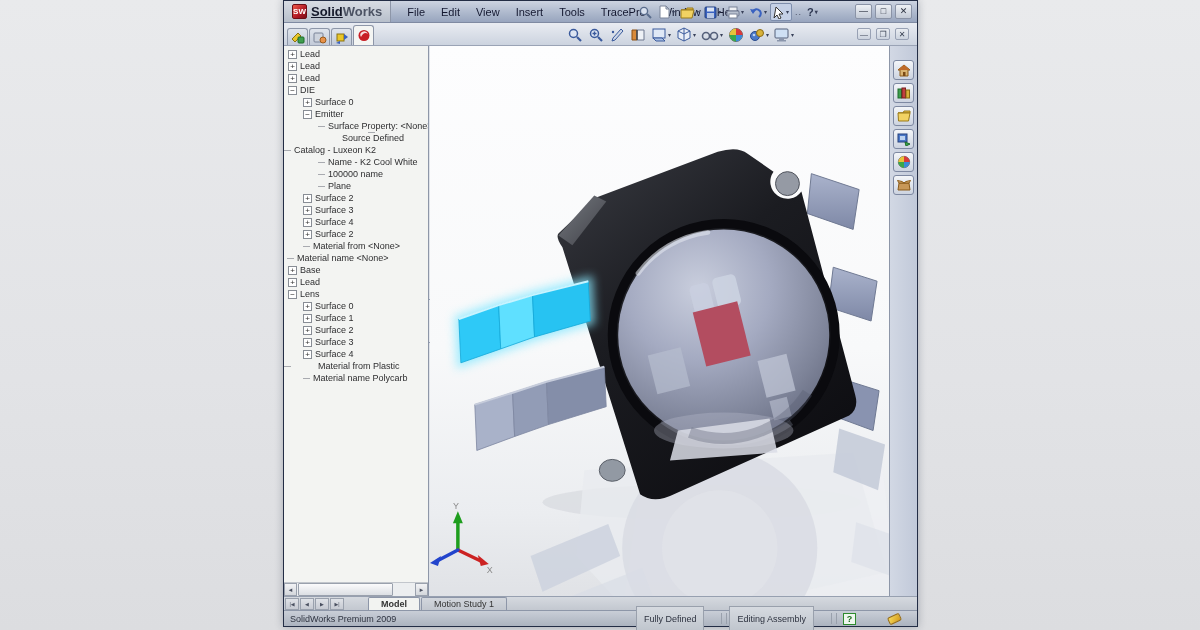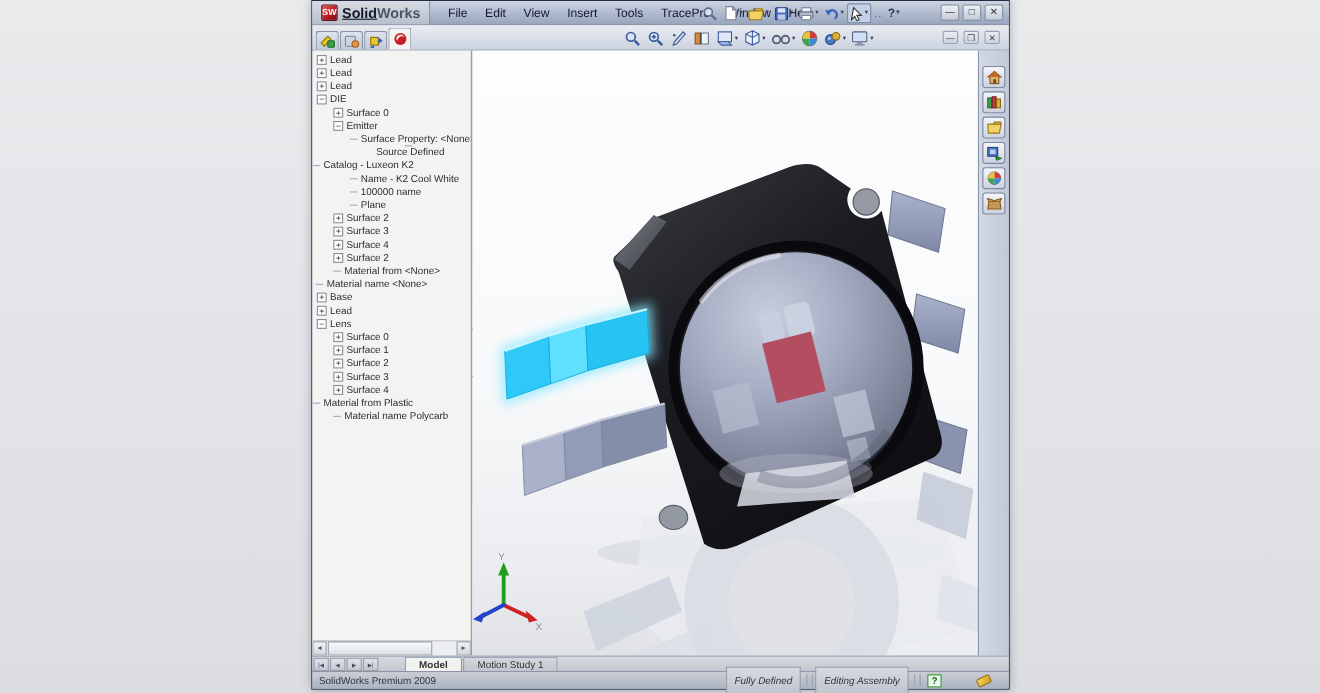--- a/index.html
+++ b/index.html
@@ -91,22 +91,22 @@
   .dtab{font-size:9px;color:#333;padding:0 12px;display:flex;align-items:center;
         border:1px solid #8d96a8;border-bottom:none;background:linear-gradient(180deg,#d3d7dd,#c2c7cf);
         border-radius:2px 2px 0 0;margin-right:1px;}
   .dtab.active{background:#f2f3f1;font-weight:bold;}
 
   
   .statusbar{position:absolute;left:0;right:0;bottom:0;height:16px;
              background:linear-gradient(180deg,#c9ced7,#acb3bf);border-top:1px solid #8d96a8;
              display:flex;align-items:center;font-size:9px;color:#2e3340;}
   .status-left{flex:1;padding-left:6px;}
-  .badge{height:12px;display:flex;align-items:center;padding:12px 7px;margin-right:3px;
-         border:1px solid #99a0ac;background:linear-gradient(180deg,#d6dae0,#bfc5cd);font-style:italic;}
+  .badge{height:12px;display:flex;align-items:center;padding:12px 7px;margin-right:15px;
+         border:1px solid #99a0ac;background:linear-gradient(180deg,#d6dae0,#bfc5cd);}
   .sep{width:1px;height:11px;background:#99a0ac;margin:0 2px;}
   .help-box{width:13px;height:12px;margin:0 4px;background:#eef7ee;border:1px solid #2e8b2e;
             color:#1d6b1d;font-weight:bold;font-size:9px;display:flex;align-items:center;justify-content:center;}
   .tag-icon{width:13px;height:8px;margin:0 16px 0 28px;transform:rotate(-25deg);border-radius:2px;
             background:linear-gradient(135deg,#f6da5a,#d49a1a);border:1px solid #9a6d10;}
 </style>
 </head>
 <body>
 
 <div class="stage">
@@ -404,21 +404,21 @@
             <span class="tlabel">Surface 2</span>
           </div>
           <div class="trow" style="padding-left: 19px;">
             <span class="pm">+</span>
             <span class="tlabel">Surface 3</span>
           </div>
           <div class="trow" style="padding-left: 19px;">
             <span class="pm">+</span>
             <span class="tlabel">Surface 4</span>
           </div>
-          <div class="trow" style="">
+          <div class="trow" style=" gap: 24px;">
             <span class="dash"></span>
             <span class="tlabel">Material from Plastic</span>
           </div>
           <div class="trow" style="padding-left: 19px;">
             <span class="dash"></span>
             <span class="tlabel">Material name Polycarb</span>
           </div>
         </div>
       <div class="tree-scroll">
         <span class="sarrow">◄</span>

